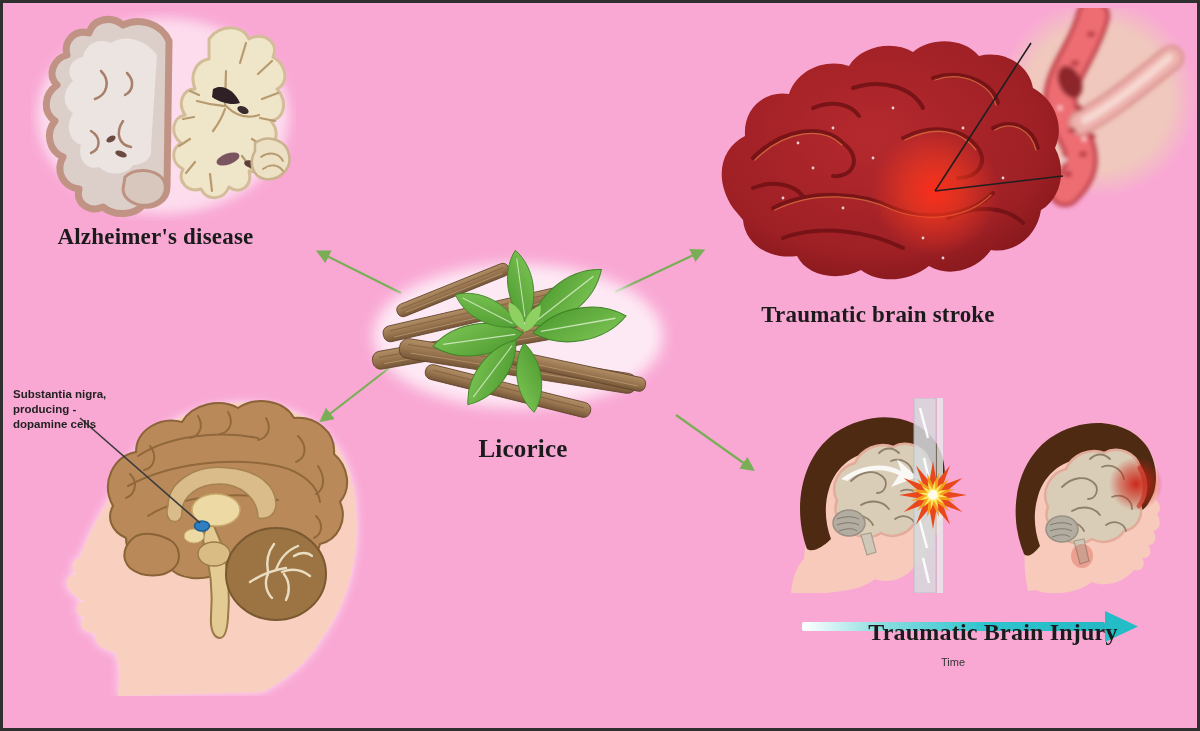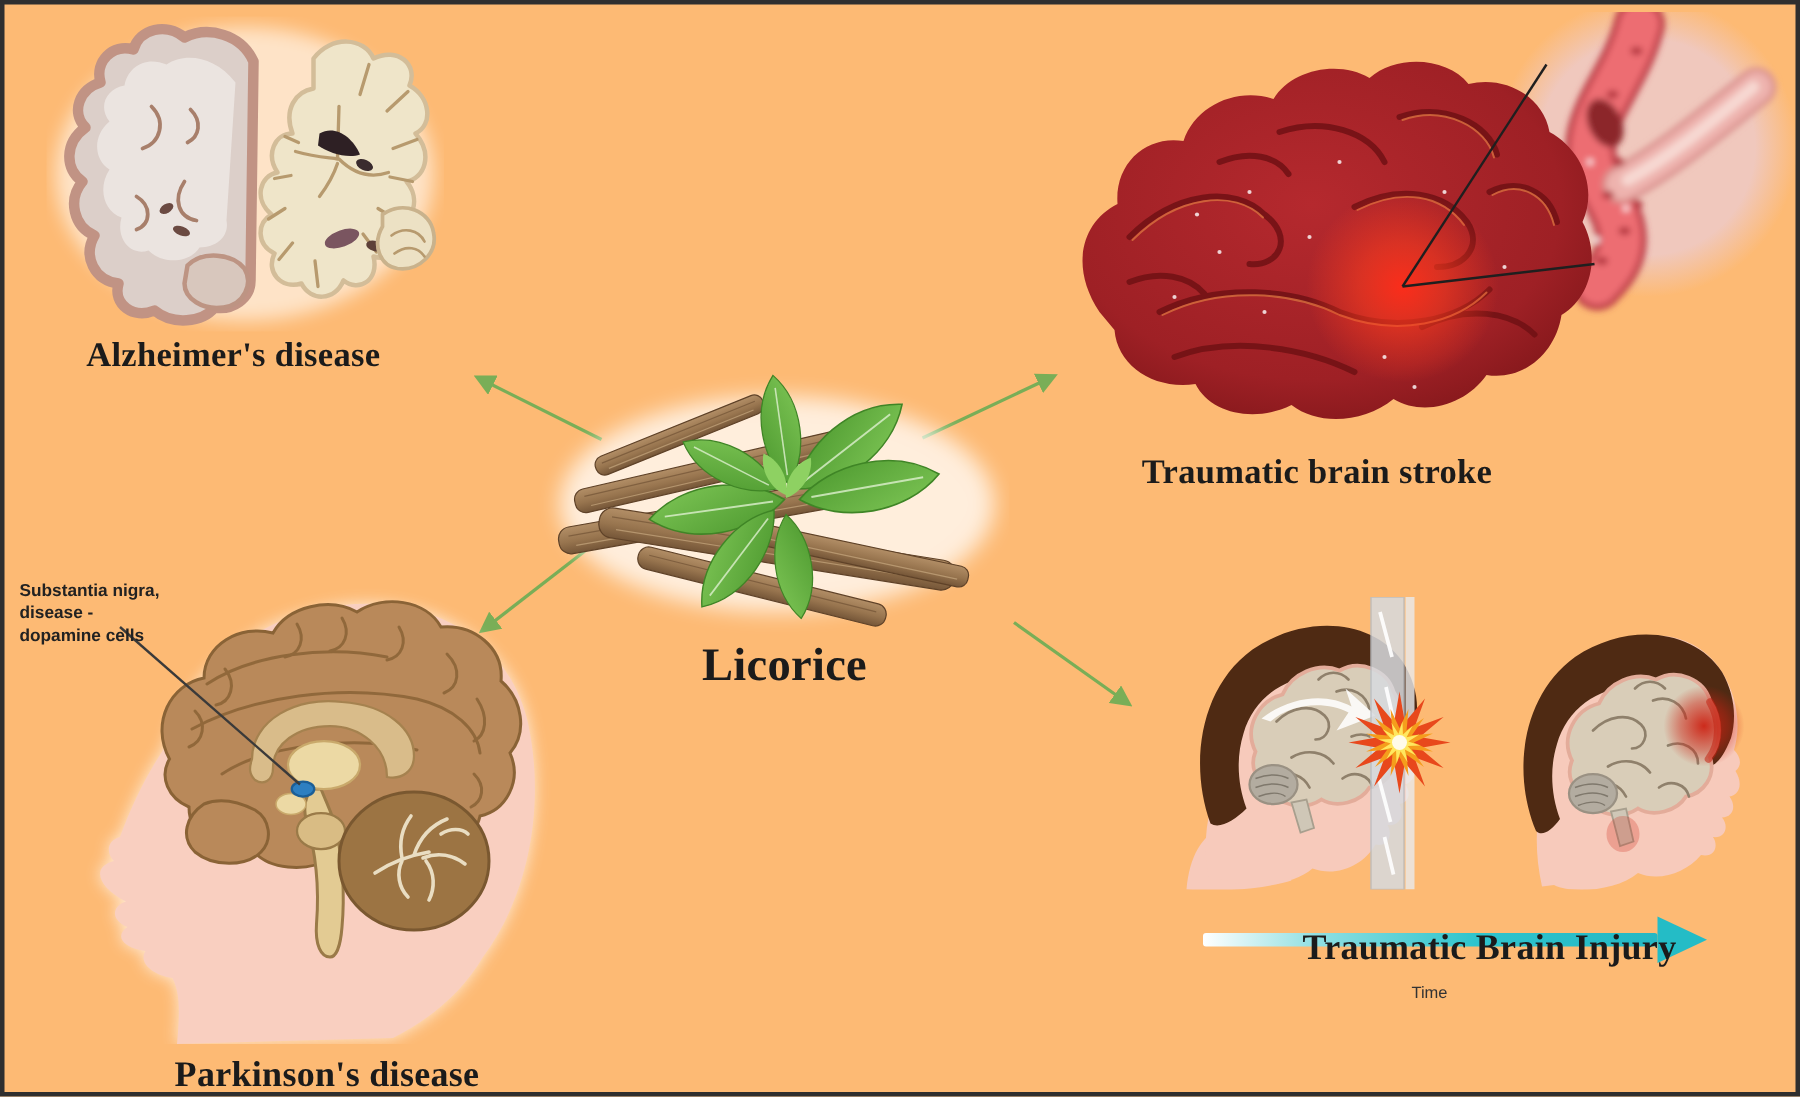--- a/index.html
+++ b/index.html
@@ -1,18 +1,18 @@
 <!DOCTYPE html>
 <html><head>
 <meta charset="utf-8">
 <style>
   html,body{margin:0;padding:0;background:#888;}
   #figure{
     position:relative;width:1200px;height:731px;
-    background:#fdba74;border:3px solid #2f2f2f;box-sizing:border-box;
+    background:#f9a8d4;border:3px solid #2f2f2f;box-sizing:border-box;
     overflow:hidden;font-family:"Liberation Serif","DejaVu Serif",serif;
   }
   .abs{position:absolute;}
   .panel-label{
     position:absolute;text-align:center;font-weight:700;color:#1b1b1b;
     font-size:23px;letter-spacing:.2px;white-space:nowrap;
   }
   .annotation{
     position:absolute;left:10px;top:384px;width:130px;
     font-family:"Liberation Sans","DejaVu Sans",sans-serif;
@@ -268,21 +268,21 @@
           <path d="M0,0 C-18,-16 -50,-18 -70,-2 C-50,16 -18,14 0,0 Z" fill="url(#leafG)" stroke="#3f8526" stroke-width="0.8"></path>
         </g>
       <g transform="translate(166,82) rotate(60) scale(0.45)">
           <path d="M0,0 C-18,-16 -50,-18 -70,-2 C-50,16 -18,14 0,0 Z" fill="#8ed162"></path>
         </g>
       <g transform="translate(166,84) rotate(120) scale(0.45)">
           <path d="M0,0 C-18,-16 -50,-18 -70,-2 C-50,16 -18,14 0,0 Z" fill="#8ed162"></path>
         </g>
     </g>
   </svg>
-  <div class="panel-label" style="left:420px;top:422px;width:200px;font-size:31px;">Licorice</div>
+  <div class="panel-label" style="left:420px;top:432px;width:200px;font-size:25px;">Licorice</div>
 
   <svg class="abs" style="left:15px;top:383px" width="360" height="310" viewBox="0 0 360 310">
     <defs>
         <filter id="blurP" x="-20%" y="-20%" width="140%" height="140%">
           <feGaussianBlur stdDeviation="5"></feGaussianBlur>
         </filter>
       </defs>
     <g>
       <path d="M100,310 C102,288 102,276 97,266 C84,264 74,256 79,248 C64,246 58,238 67,232 C56,228 56,218 66,215
                C48,206 42,192 58,188 C52,182 54,174 62,172 C70,150 80,130 92,112 C102,72 140,32 195,20
@@ -327,24 +327,23 @@
           <path d="M266,188 C272,196 272,206 268,214"></path>
           <path d="M276,170 C282,166 290,166 294,170"></path>
         </g>
       </g>
       <ellipse cx="184" cy="140" rx="7.5" ry="5" fill="#2D7FC1" stroke="#1b5e96" stroke-width="1.5"></ellipse>
     </g>
     <line x1="62" y1="32" x2="182" y2="137" stroke="#3a3a3a" stroke-width="1.6"></line>
   </svg>
   <div class="annotation">
     <div>Substantia nigra,</div>
-    <div>disease -</div>
+    <div>producing -</div>
     <div>dopamine cells</div>
   </div>
-  <div class="panel-label" style="left:85px;top:701px;width:260px;font-size:24px;">Parkinson's disease</div>
 
   <svg class="abs" style="left:783px;top:395px" width="377" height="195" viewBox="0 0 377 195">
     <defs>
       <radialGradient id="contusionG" cx="50%" cy="50%" r="50%">
         <stop offset="0%" stop-color="#cc2213" stop-opacity="0.95"></stop>
         <stop offset="60%" stop-color="#cc2213" stop-opacity="0.45"></stop>
         <stop offset="100%" stop-color="#cc2213" stop-opacity="0"></stop>
       </radialGradient>
     </defs>
 

